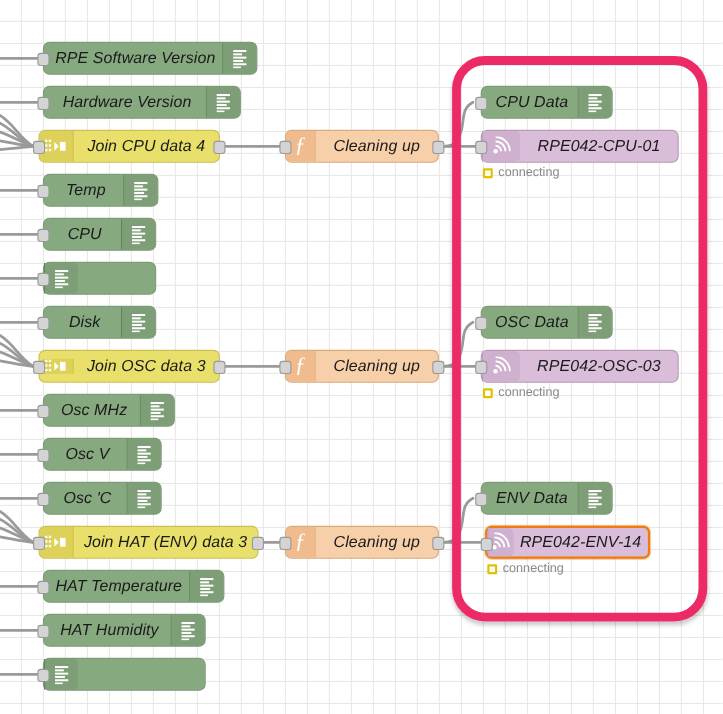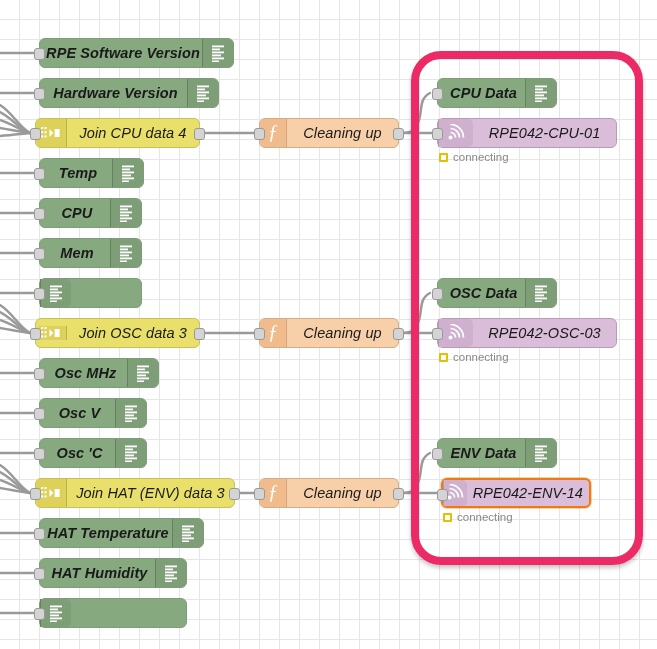--- a/index.html
+++ b/index.html
@@ -49,21 +49,21 @@
   .port{
     position:absolute;top:9px;width:11px;height:12px;
     background:#d4d4d4;border:1px solid #999;border-radius:3px;
     box-sizing:border-box;
   }
   .port.in{left:-6px;}
   .port.out{right:-6px;}
 
   
   .node.debug{background:#87a980;border-color:#7e9c77;}
-  .node.debug .label{justify-content:center;padding-right:2px;font-weight:bold;}
+  .node.debug .label{justify-content:center;padding-right:2px;}
   .iconband{
     width:30px;display:flex;align-items:center;justify-content:center;
     border-left:1px solid rgba(0,0,0,.18);
     border-radius:0 5px 5px 0;
   }
   .node.debug .iconband{background:#7d9e76;}
   .debugtab{
     position:absolute;right:-17px;top:1px;
     width:26px;height:26px;border-radius:5px;
     background:#dfe9dc;border:1px solid #a9b8a5;
@@ -235,35 +235,35 @@
             <rect x="1" y="7.5" width="12" height="1.8" fill="#ffffff"></rect>
             <rect x="1" y="10.5" width="9" height="1.8" fill="#ffffff"></rect>
             <rect x="1" y="13.5" width="12" height="1.8" fill="#ffffff"></rect>
             <rect x="1" y="16.5" width="7" height="1.8" fill="#ffffff"></rect>
           </svg>
         </div>
         <div class="debugtab"></div>
       </div>
       <div class="node debug" style="left: 39px; top: 238px; width: 103px;">
         <div class="port in"></div>
-        <div class="label">Mem</div>
         <div class="iconband">
           <svg width="14" height="18" viewBox="0 0 14 18" class="lines">
             <rect x="1" y="1.5" width="12" height="1.8" fill="#ffffff"></rect>
             <rect x="1" y="4.5" width="8" height="1.8" fill="#ffffff"></rect>
             <rect x="1" y="7.5" width="12" height="1.8" fill="#ffffff"></rect>
             <rect x="1" y="10.5" width="9" height="1.8" fill="#ffffff"></rect>
             <rect x="1" y="13.5" width="12" height="1.8" fill="#ffffff"></rect>
             <rect x="1" y="16.5" width="7" height="1.8" fill="#ffffff"></rect>
           </svg>
         </div>
         <div class="debugtab"></div>
       </div>
       <div class="node debug" style="left: 39px; top: 278px; width: 103px;">
         <div class="port in"></div>
+        <div class="label">Disk</div>
         <div class="iconband">
           <svg width="14" height="18" viewBox="0 0 14 18" class="lines">
             <rect x="1" y="1.5" width="12" height="1.8" fill="#ffffff"></rect>
             <rect x="1" y="4.5" width="8" height="1.8" fill="#ffffff"></rect>
             <rect x="1" y="7.5" width="12" height="1.8" fill="#ffffff"></rect>
             <rect x="1" y="10.5" width="9" height="1.8" fill="#ffffff"></rect>
             <rect x="1" y="13.5" width="12" height="1.8" fill="#ffffff"></rect>
             <rect x="1" y="16.5" width="7" height="1.8" fill="#ffffff"></rect>
           </svg>
         </div>

